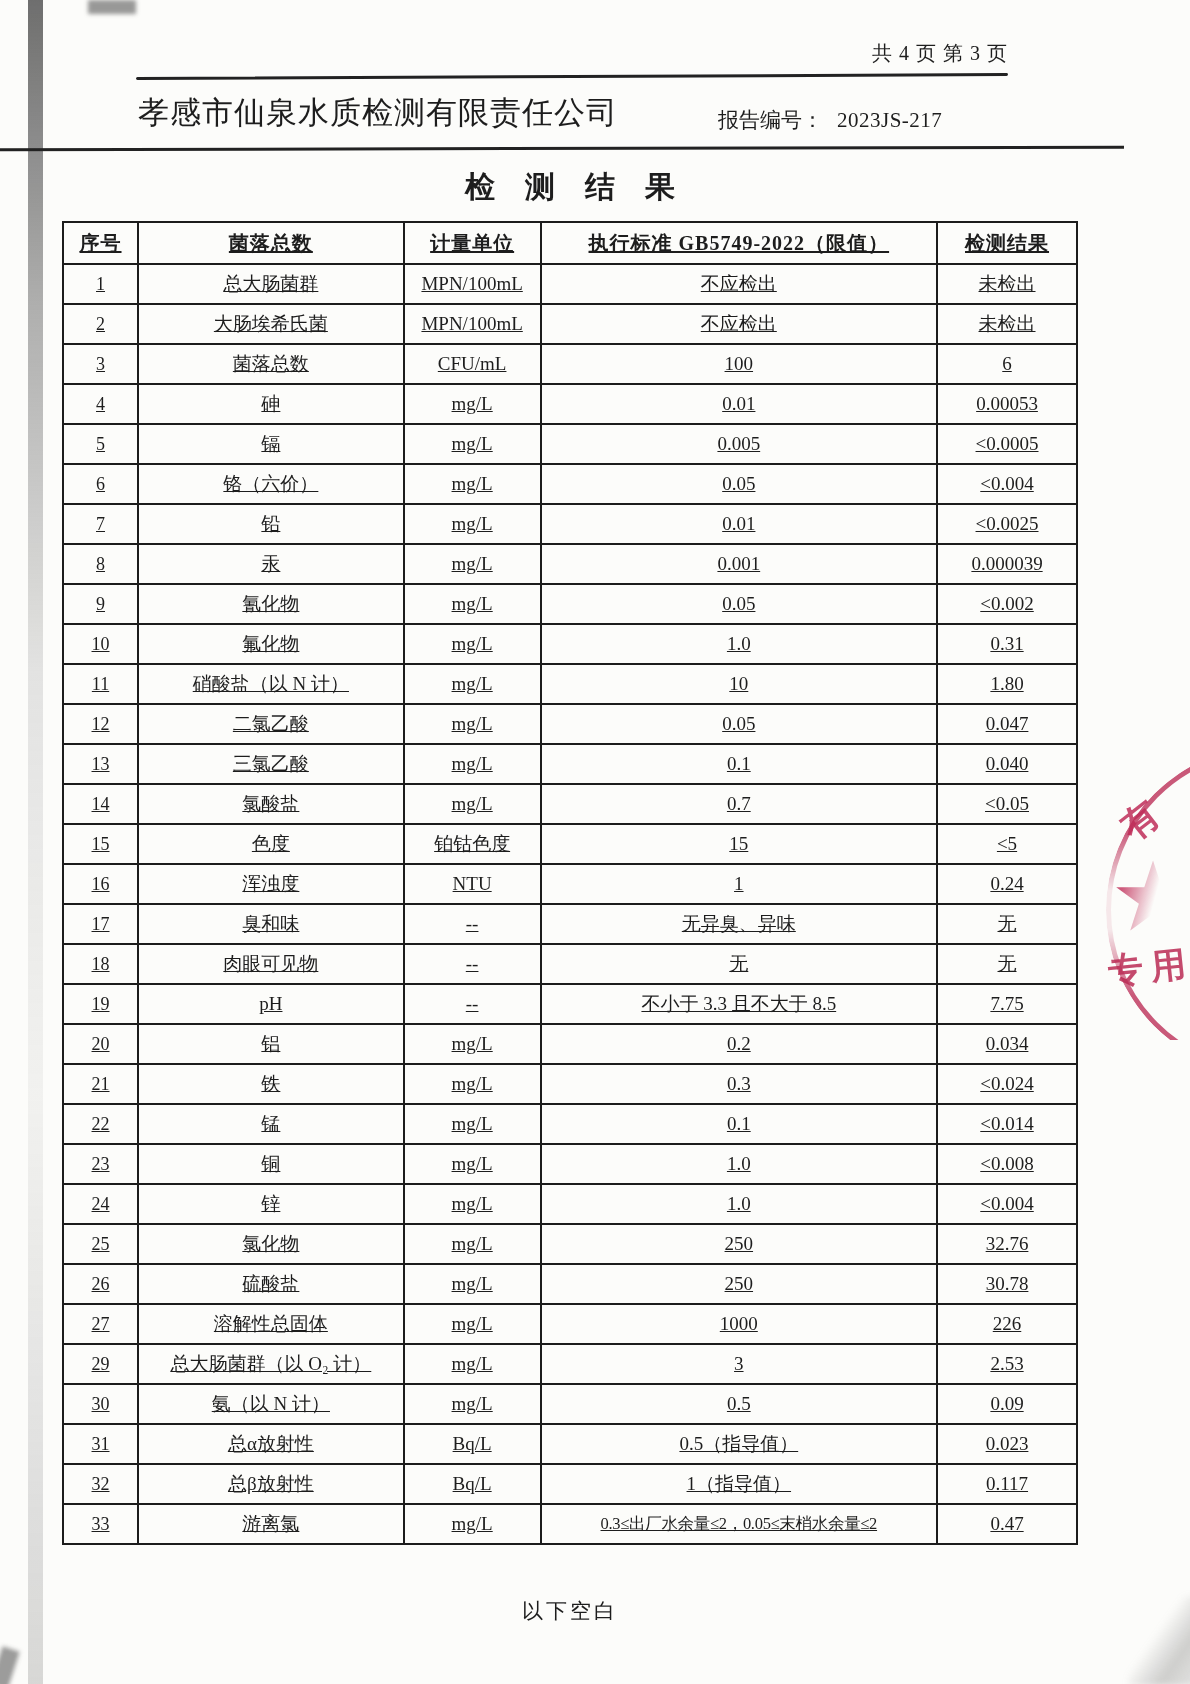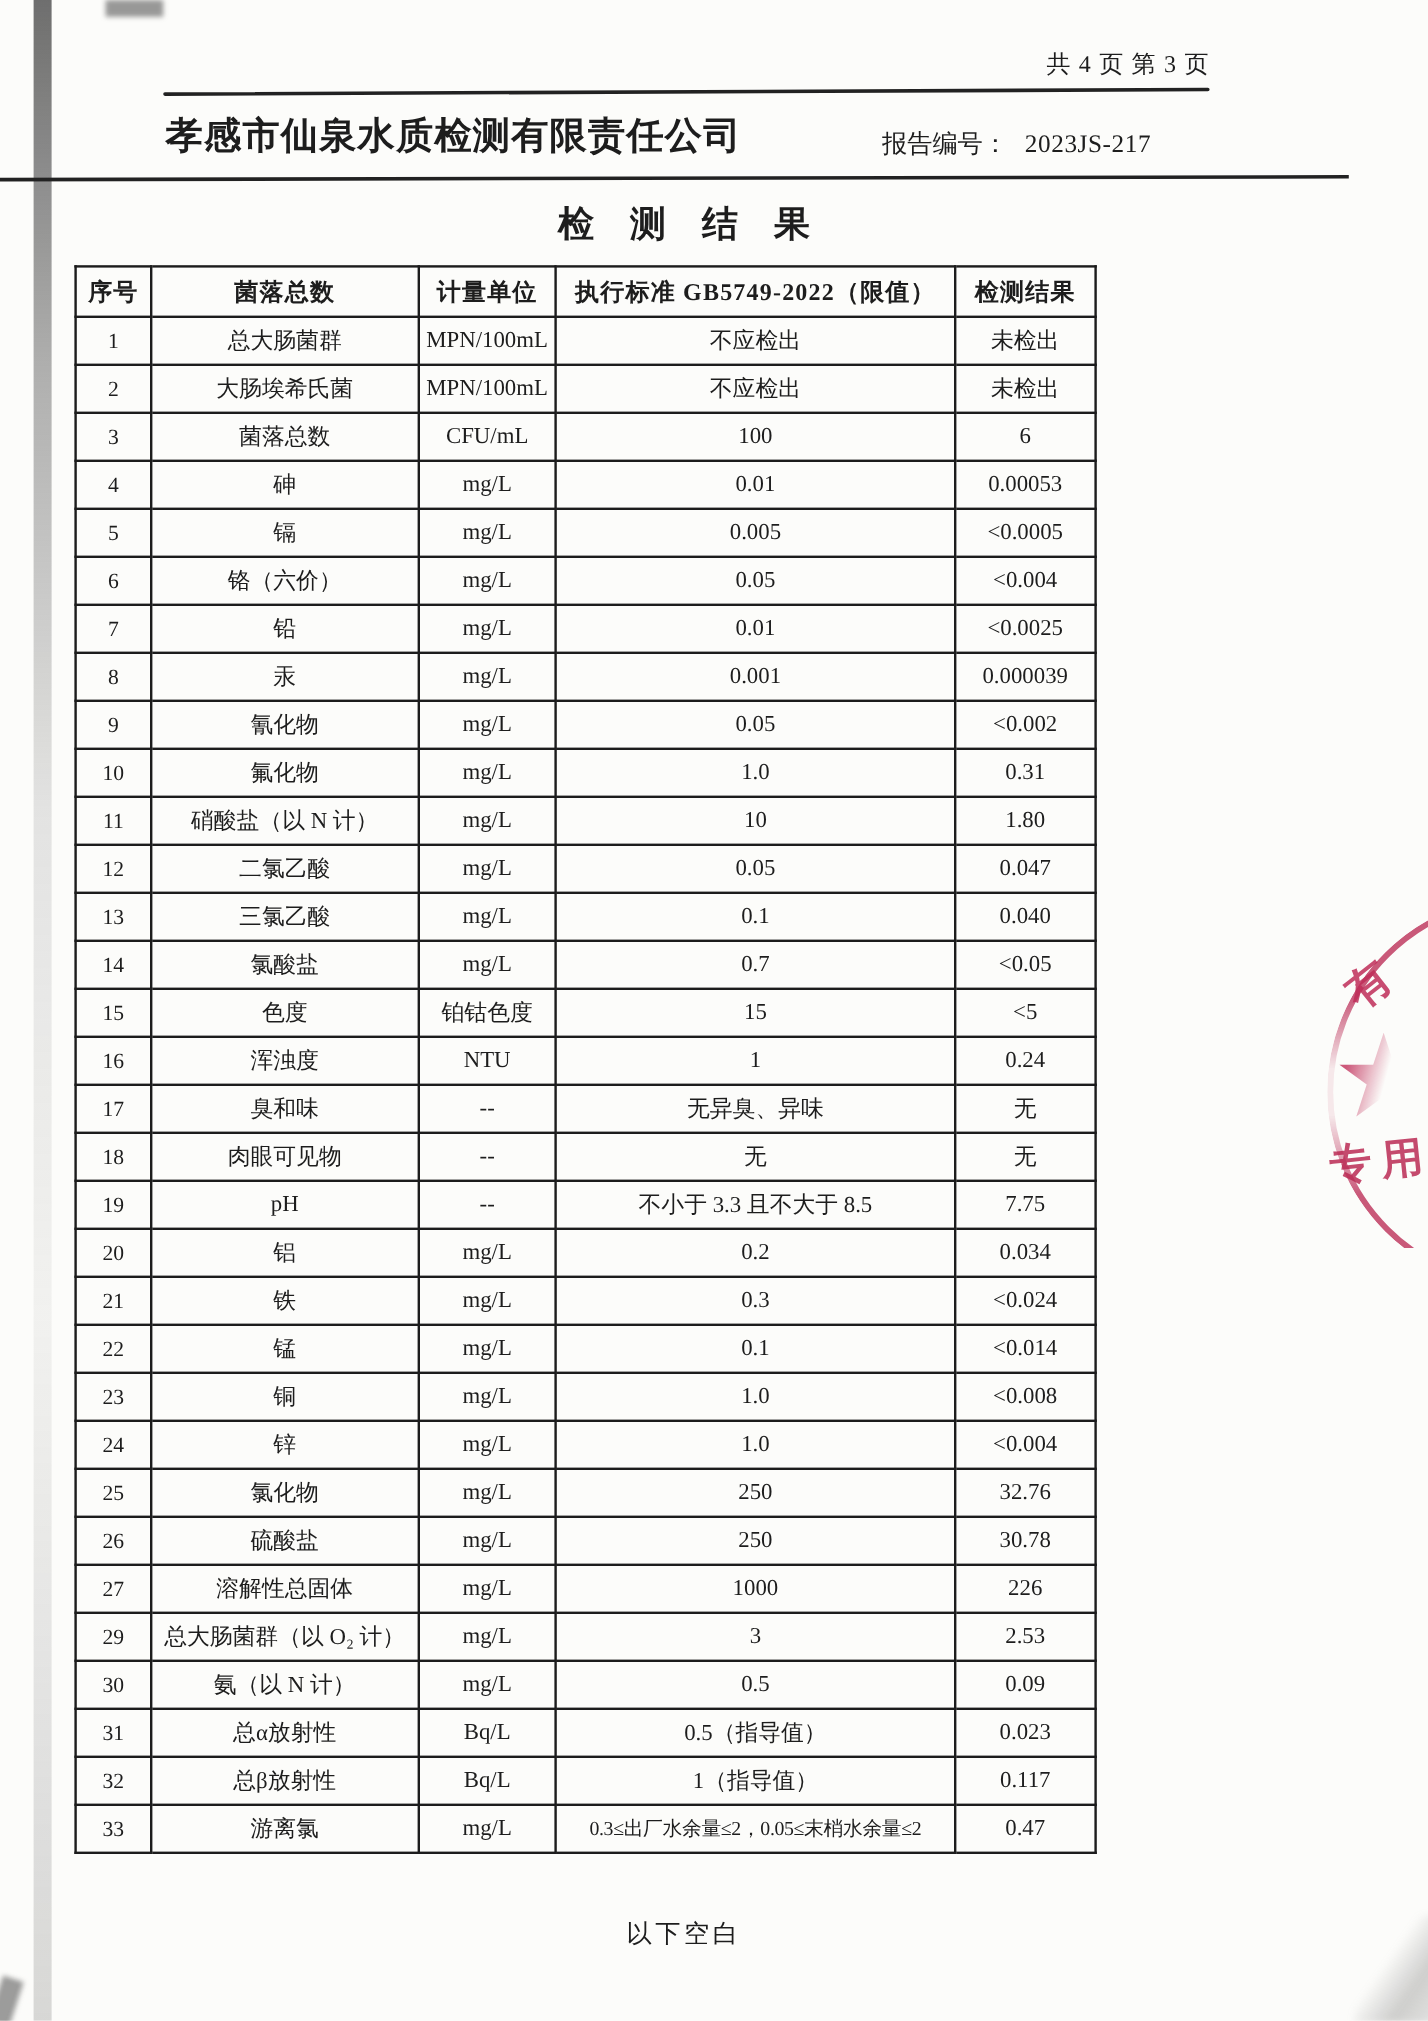--- a/index.html
+++ b/index.html
@@ -35,39 +35,39 @@
     position:absolute; left:872px; top:40px;
     font-size:20px; font-weight:normal; letter-spacing:1px; white-space:nowrap;
   }
   .rule-top {
     position:absolute; left:136px; top:75px; width:872px; height:3px;
     background:#222; border-radius:2px; transform:rotate(-.25deg);
   }
   .company-name {
     position:absolute; left:138px; top:92px;
     font-family:"Liberation Sans", sans-serif;
-    font-size:31px; font-weight:bold; letter-spacing:1px; white-space:nowrap;
+    font-size:31px; font-weight:normal; letter-spacing:1px; white-space:nowrap;
   }
   .report-no {
-    position:absolute; left:735px; top:106px; font-size:21px; white-space:nowrap;
+    position:absolute; left:718px; top:106px; font-size:21px; white-space:nowrap;
   }
   .report-no .val { margin-left:14px; letter-spacing:.5px; }
   .rule-mid {
     position:absolute; left:0; top:147px; width:1124px; height:3px;
     background:#222; transform:rotate(-.12deg);
   }
   .doc-title {
     position:absolute; left:62px; top:167px; width:1016px; text-align:center;
     font-size:30px; font-weight:bold; letter-spacing:30px; text-indent:30px;
     white-space:nowrap;
   }
   
   table.results {
-    position:absolute; left:62px; top:221px; width:852px;
-    border-collapse:collapse; table-layout:fixed;
+    position:absolute; left:62px; top:221px; width:1016px;
+    border-collapse:collapse; table-layout:fixed;text-decoration:underline;
   }
   table.results col.c1 { width:7.4%; }
   table.results col.c2 { width:26.2%; }
   table.results col.c3 { width:13.5%; }
   table.results col.c4 { width:39.1%; }
   table.results col.c5 { width:13.8%; }
   table.results th, table.results td {
     border:2px solid #1c1c1c; text-align:center; vertical-align:middle;
     padding:0 2px; overflow:hidden;
   }

